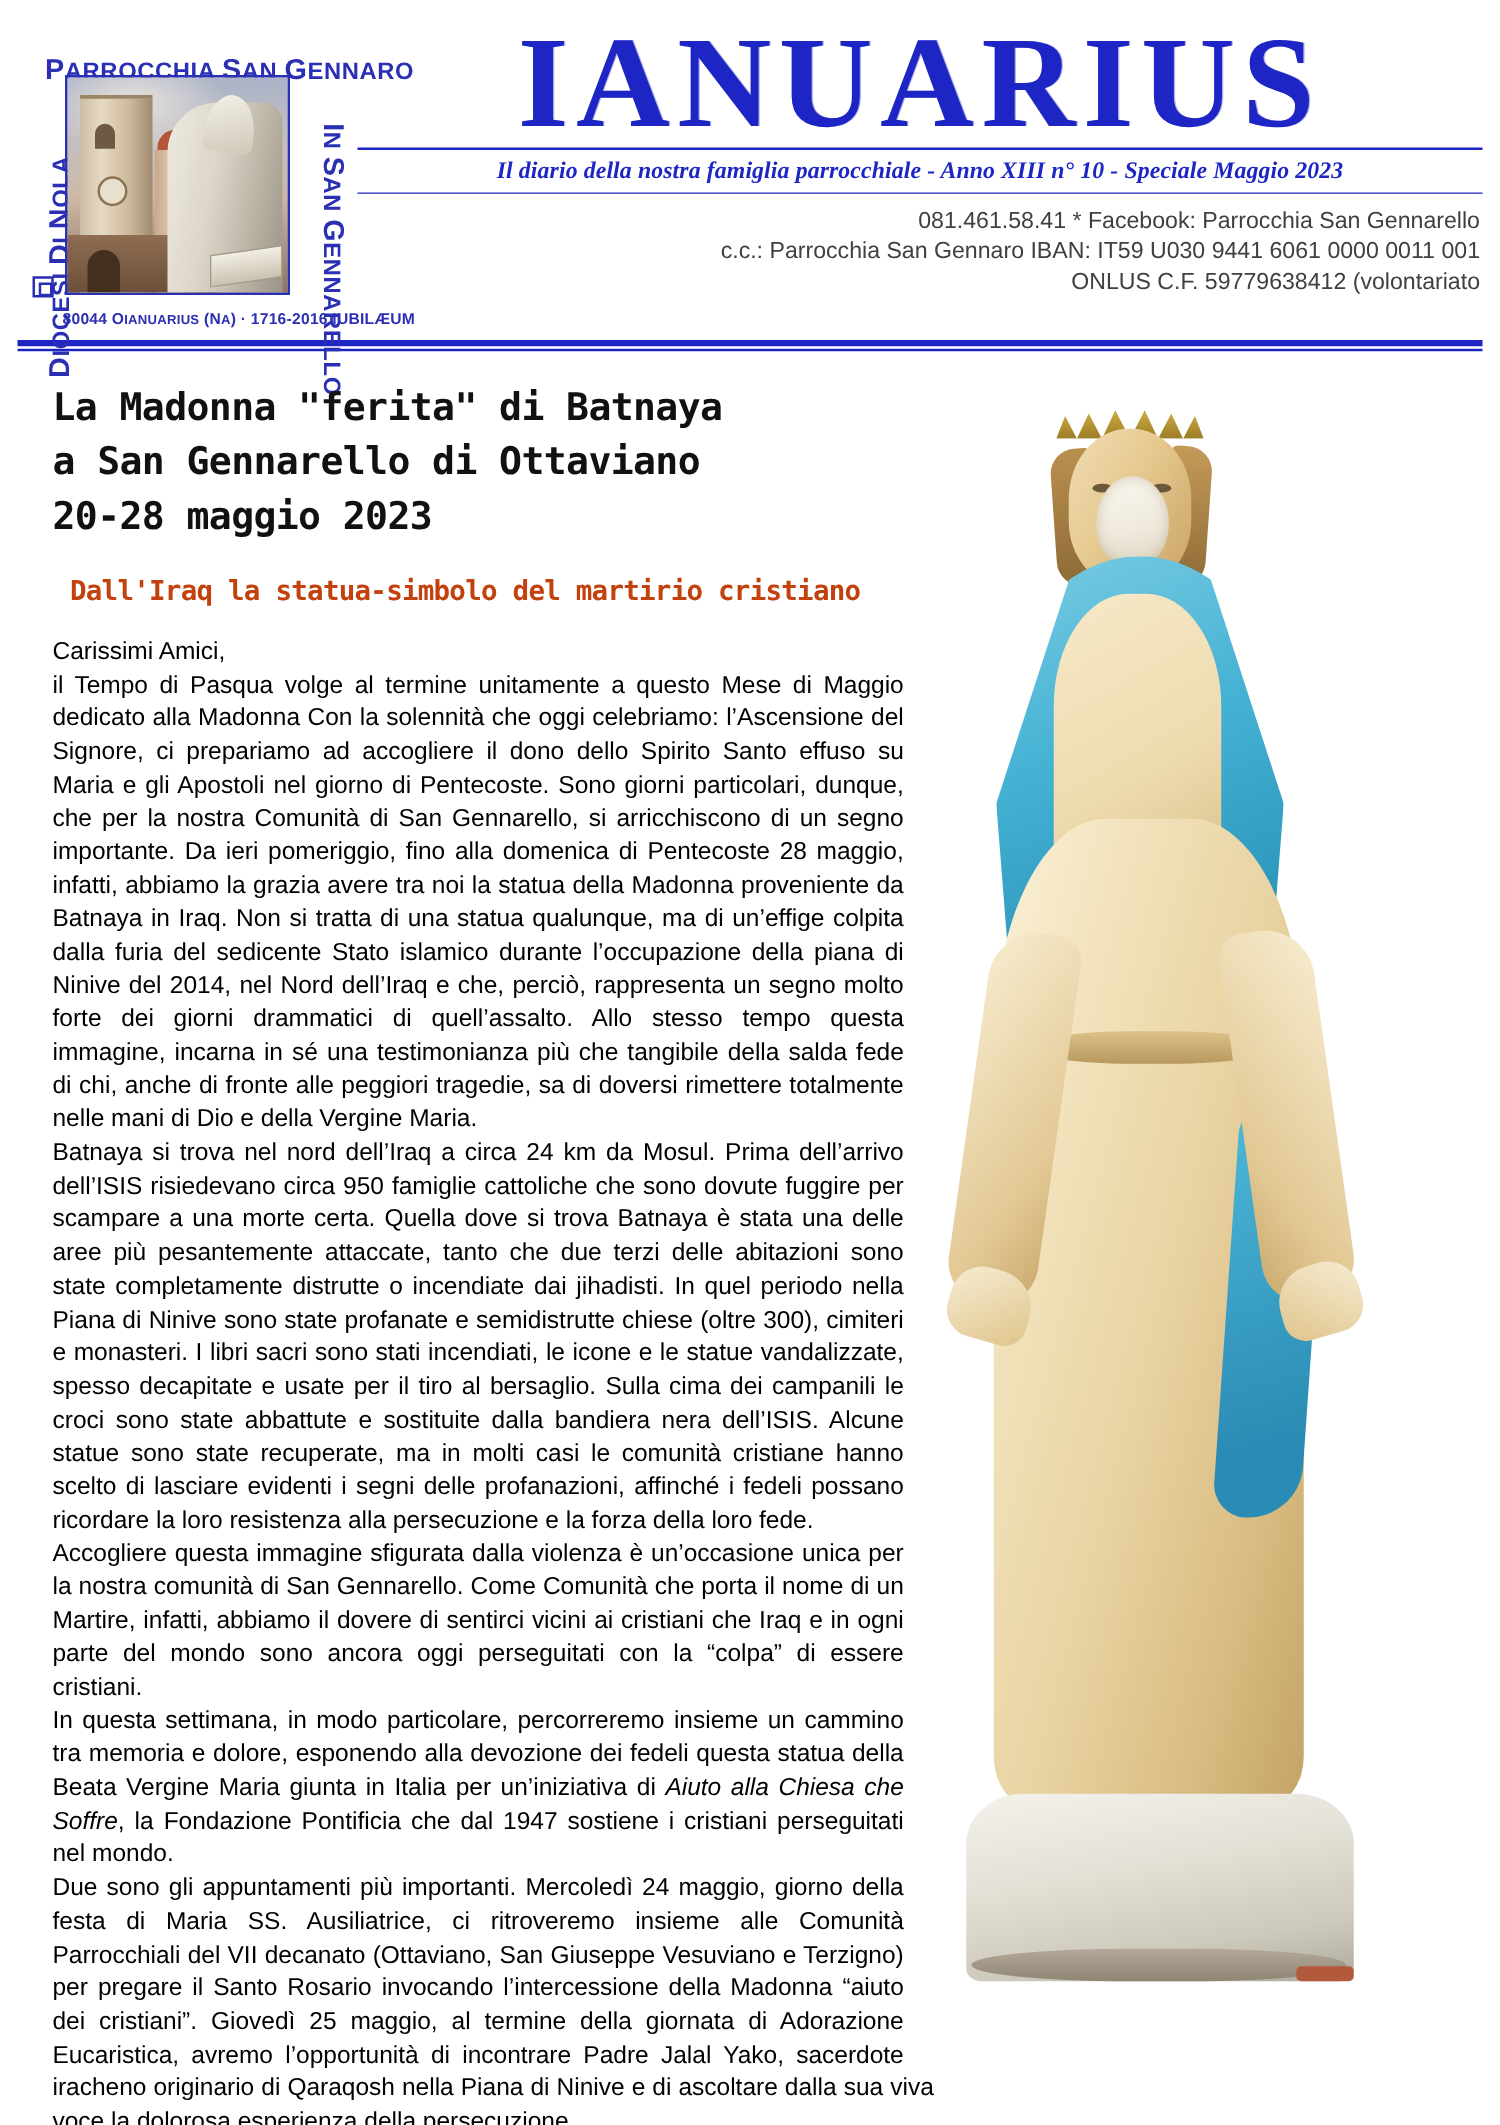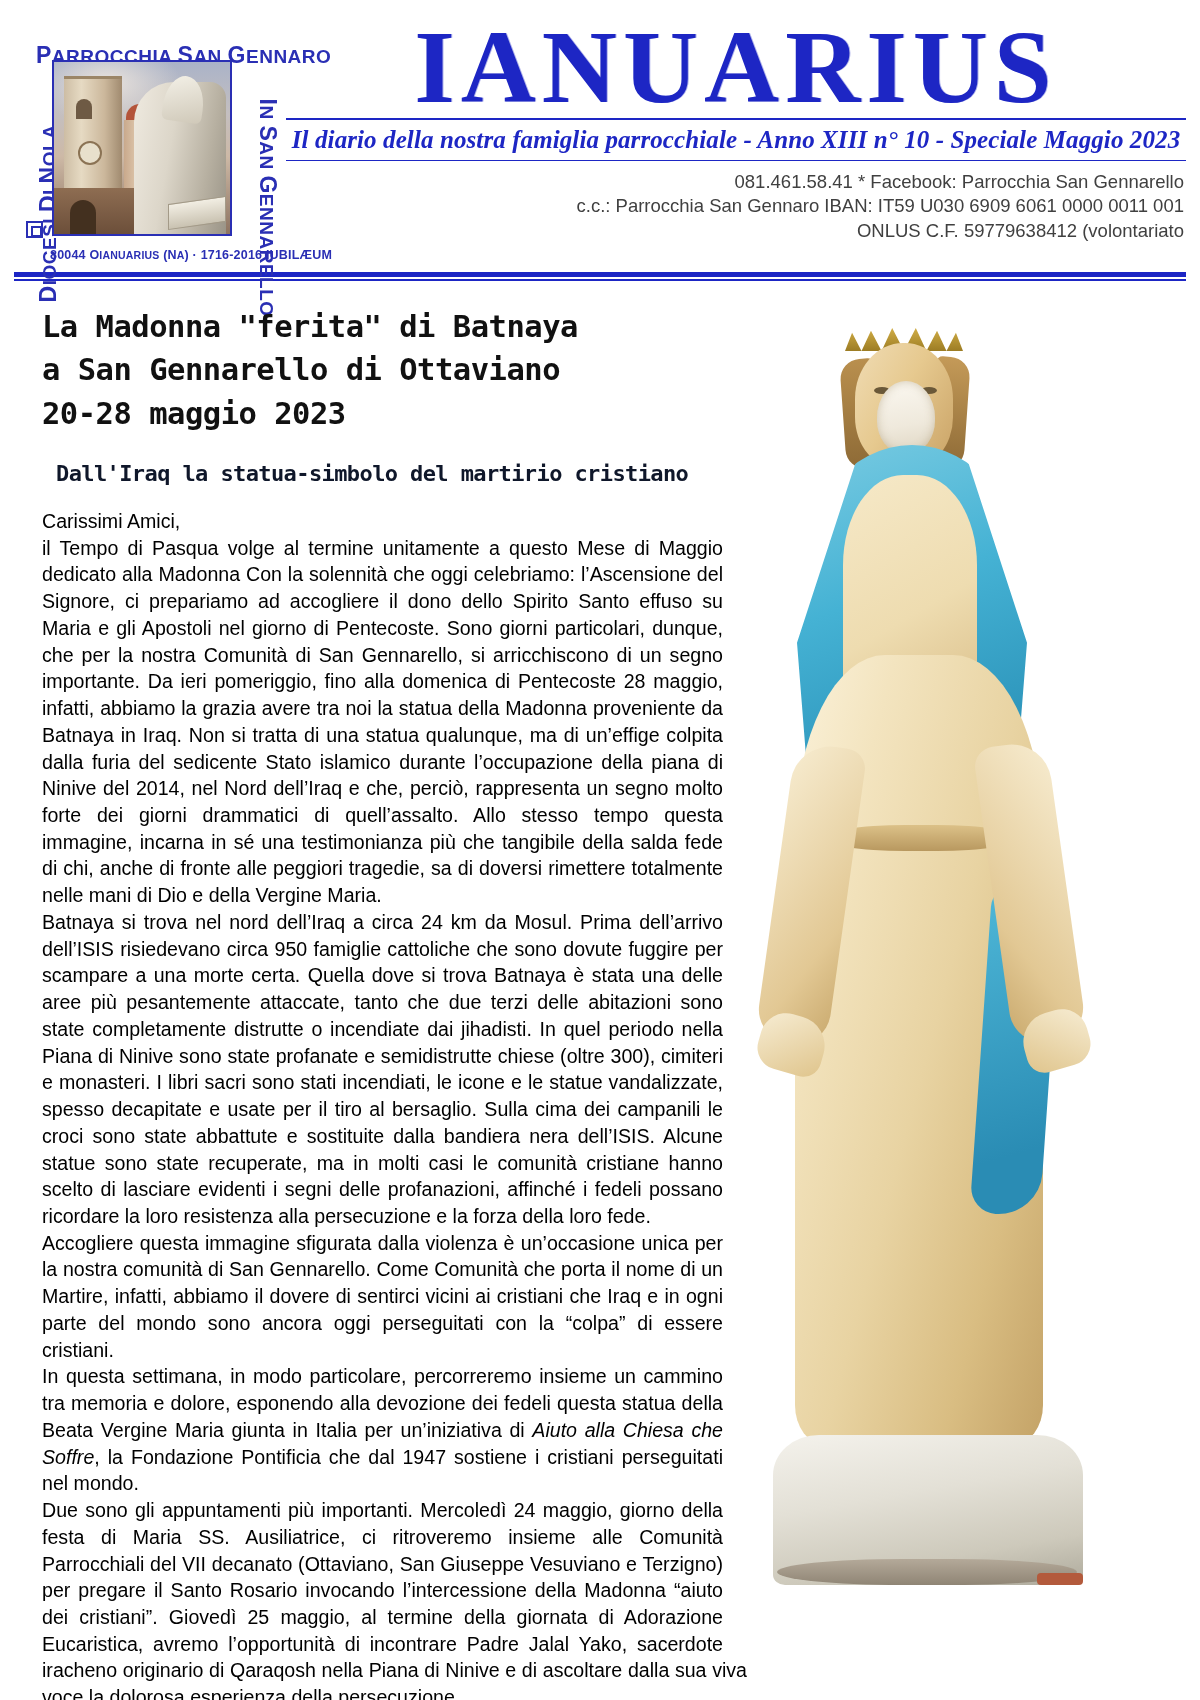--- a/index.html
+++ b/index.html
@@ -186,21 +186,21 @@
     margin-top: 2px;
     text-shadow: 1px 0 0 rgba(29,38,196,.35), -1px 0 0 rgba(255,255,255,.25);
   }
   .rule-blue { border-top: 2px solid #1d26c4; width: 100%; }
   .rule-blue.thin { border-top-width: 1.5px; }
   #subtitle-bar {
     text-align: center;
     font-family: "Liberation Serif", serif;
     font-style: italic;
     font-weight: 700;
-    font-size: 25px;
+    font-size: 19px;
     color: #1d26c4;
     padding: 6px 0 6px 0;
     letter-spacing: 0.1px;
   }
   #contact-block {
     text-align: right;
     padding: 9px 2px 0 0;
     font-family: "Liberation Sans", sans-serif;
     font-size: 18.5px;
     line-height: 1.32;
@@ -234,21 +234,21 @@
     font-weight: 700;
     color: #111;
     margin: 6px 0 0 0;
     letter-spacing: -0.5px;
     white-space: pre-line;
   }
   h2#kicker {
     font-family: "DejaVu Sans Mono", "Liberation Mono", monospace;
     font-size: 22px;
     font-weight: 700;
-    color: #0f172a;
+    color: #c2410c;
     margin: 26px 0 22px 14px;
     letter-spacing: -0.6px;
   }
   #body-copy {
     font-family: "Liberation Sans", sans-serif;
     font-size: 19.6px;
     line-height: 1.365;
     color: #000;
     text-align: justify;
     max-width: 705px;
@@ -420,21 +420,21 @@
   </div>
 
   <div id="masthead-right">
     <div id="paper-name">IANUARIUS</div>
     <div class="rule-blue"></div>
     <div id="subtitle-bar">Il diario della nostra famiglia parrocchiale - Anno XIII n° 10 - Speciale Maggio 2023</div>
     <div class="rule-blue thin"></div>
 
     <div id="contact-block">
       <div>081.461.58.41 * Facebook: Parrocchia San Gennarello</div>
-      <div>c.c.: Parrocchia San Gennaro IBAN: IT59 U030 6909 6061 0000 0011 001</div>
+      <div>c.c.: Parrocchia San Gennaro IBAN: IT59 U030 9441 6061 0000 0011 001</div>
       <div>ONLUS C.F. 59779638412 (volontariato</div>
     </div>
   </div>
 </div>
 
 <div id="head-divider">
   <div class="d1"></div>
   <div class="d2"></div>
 </div>
 

